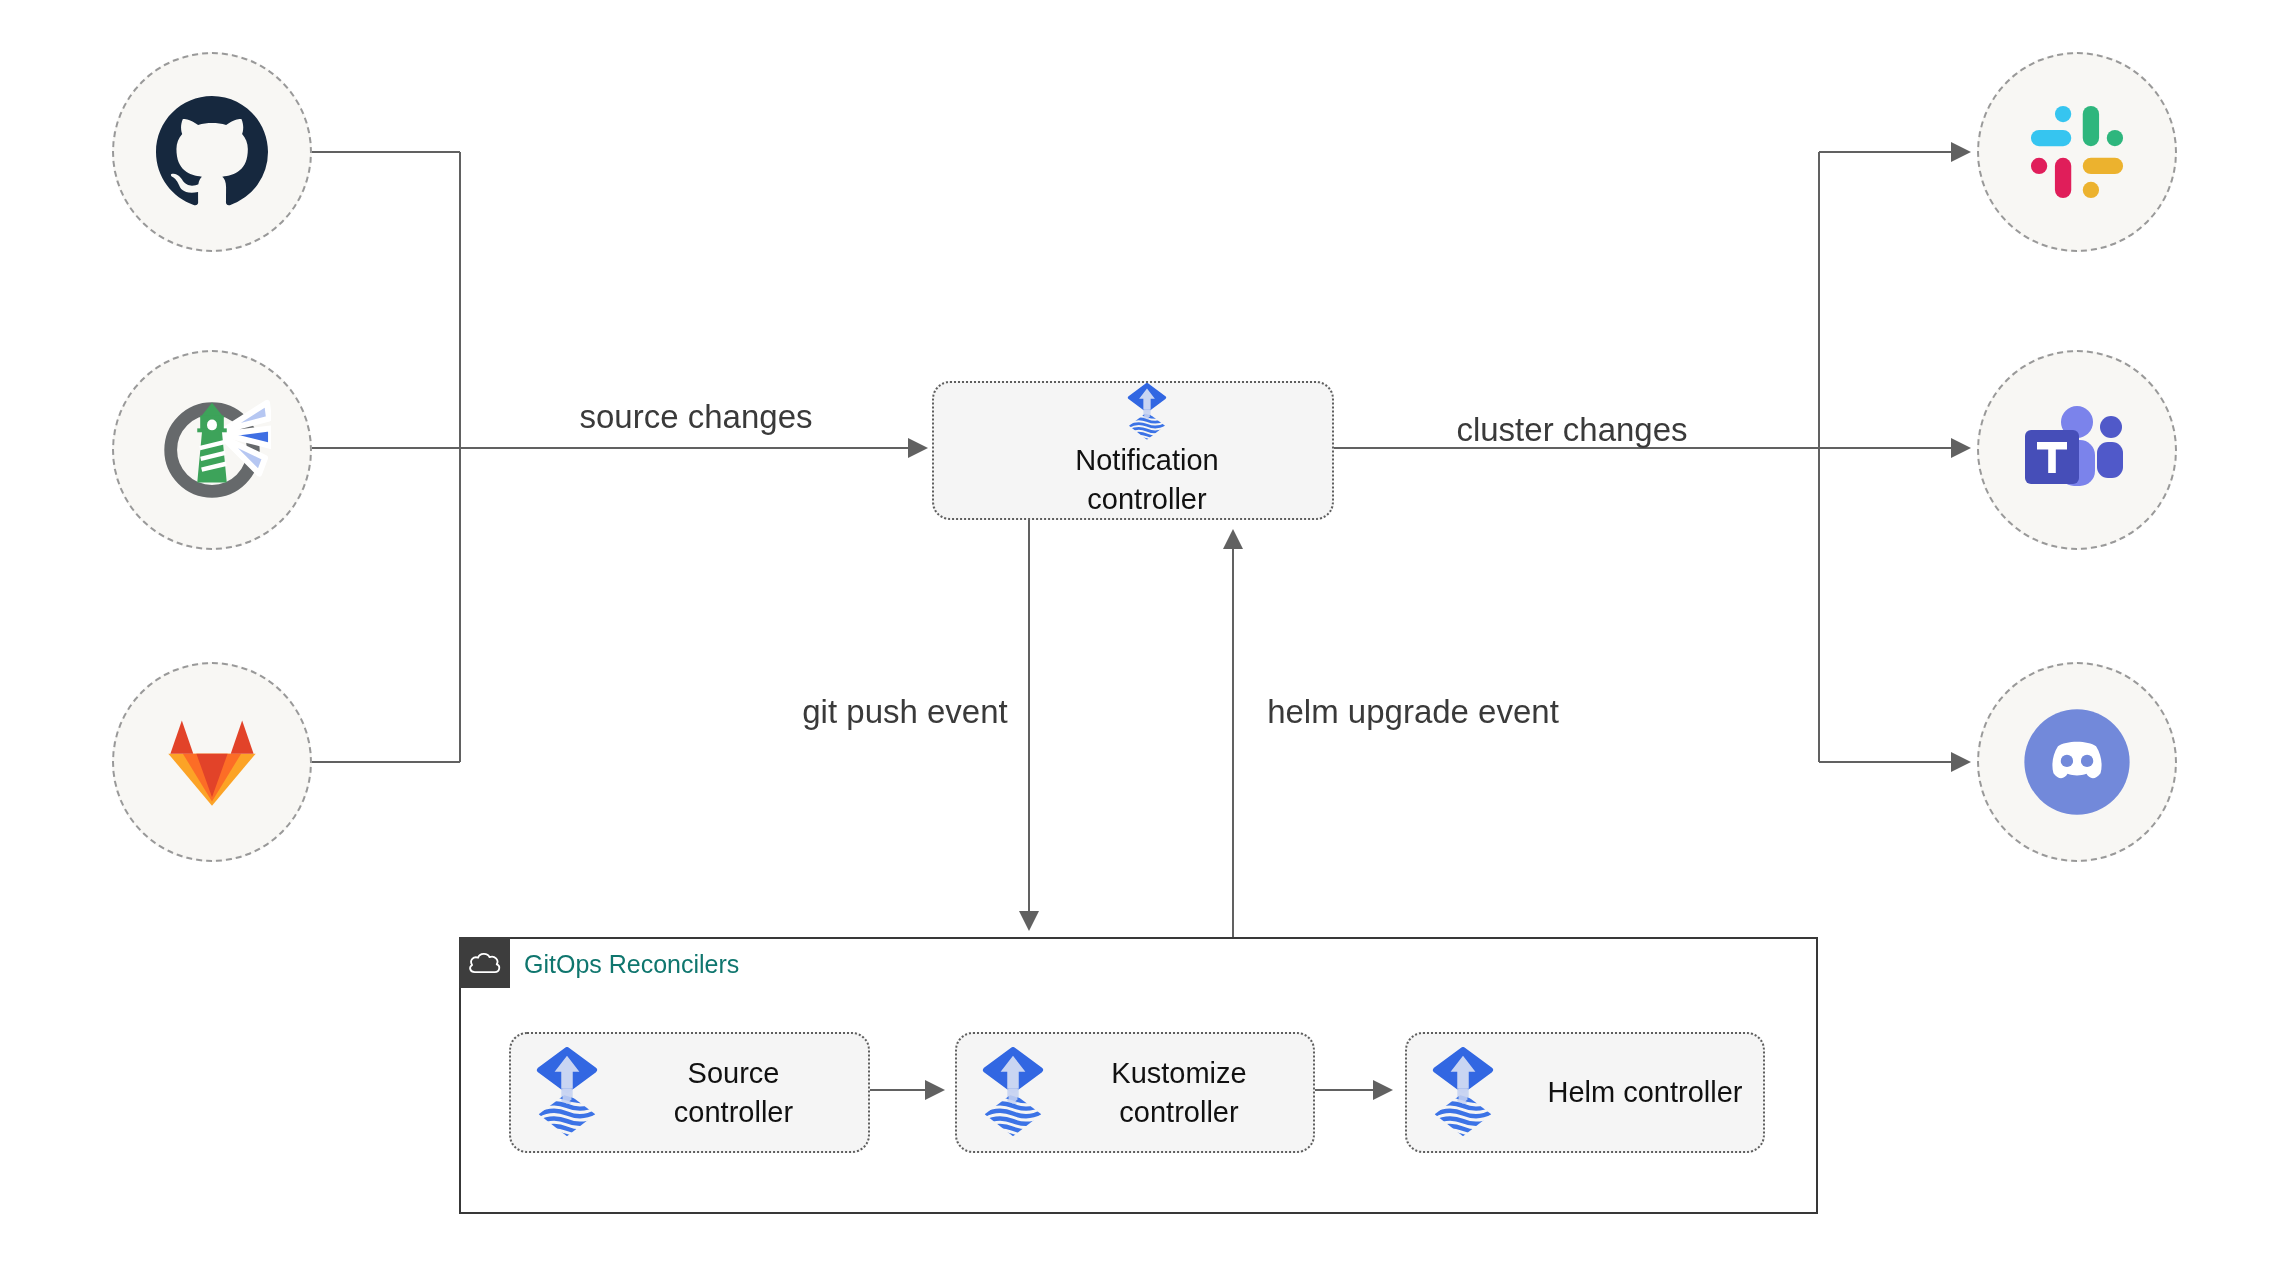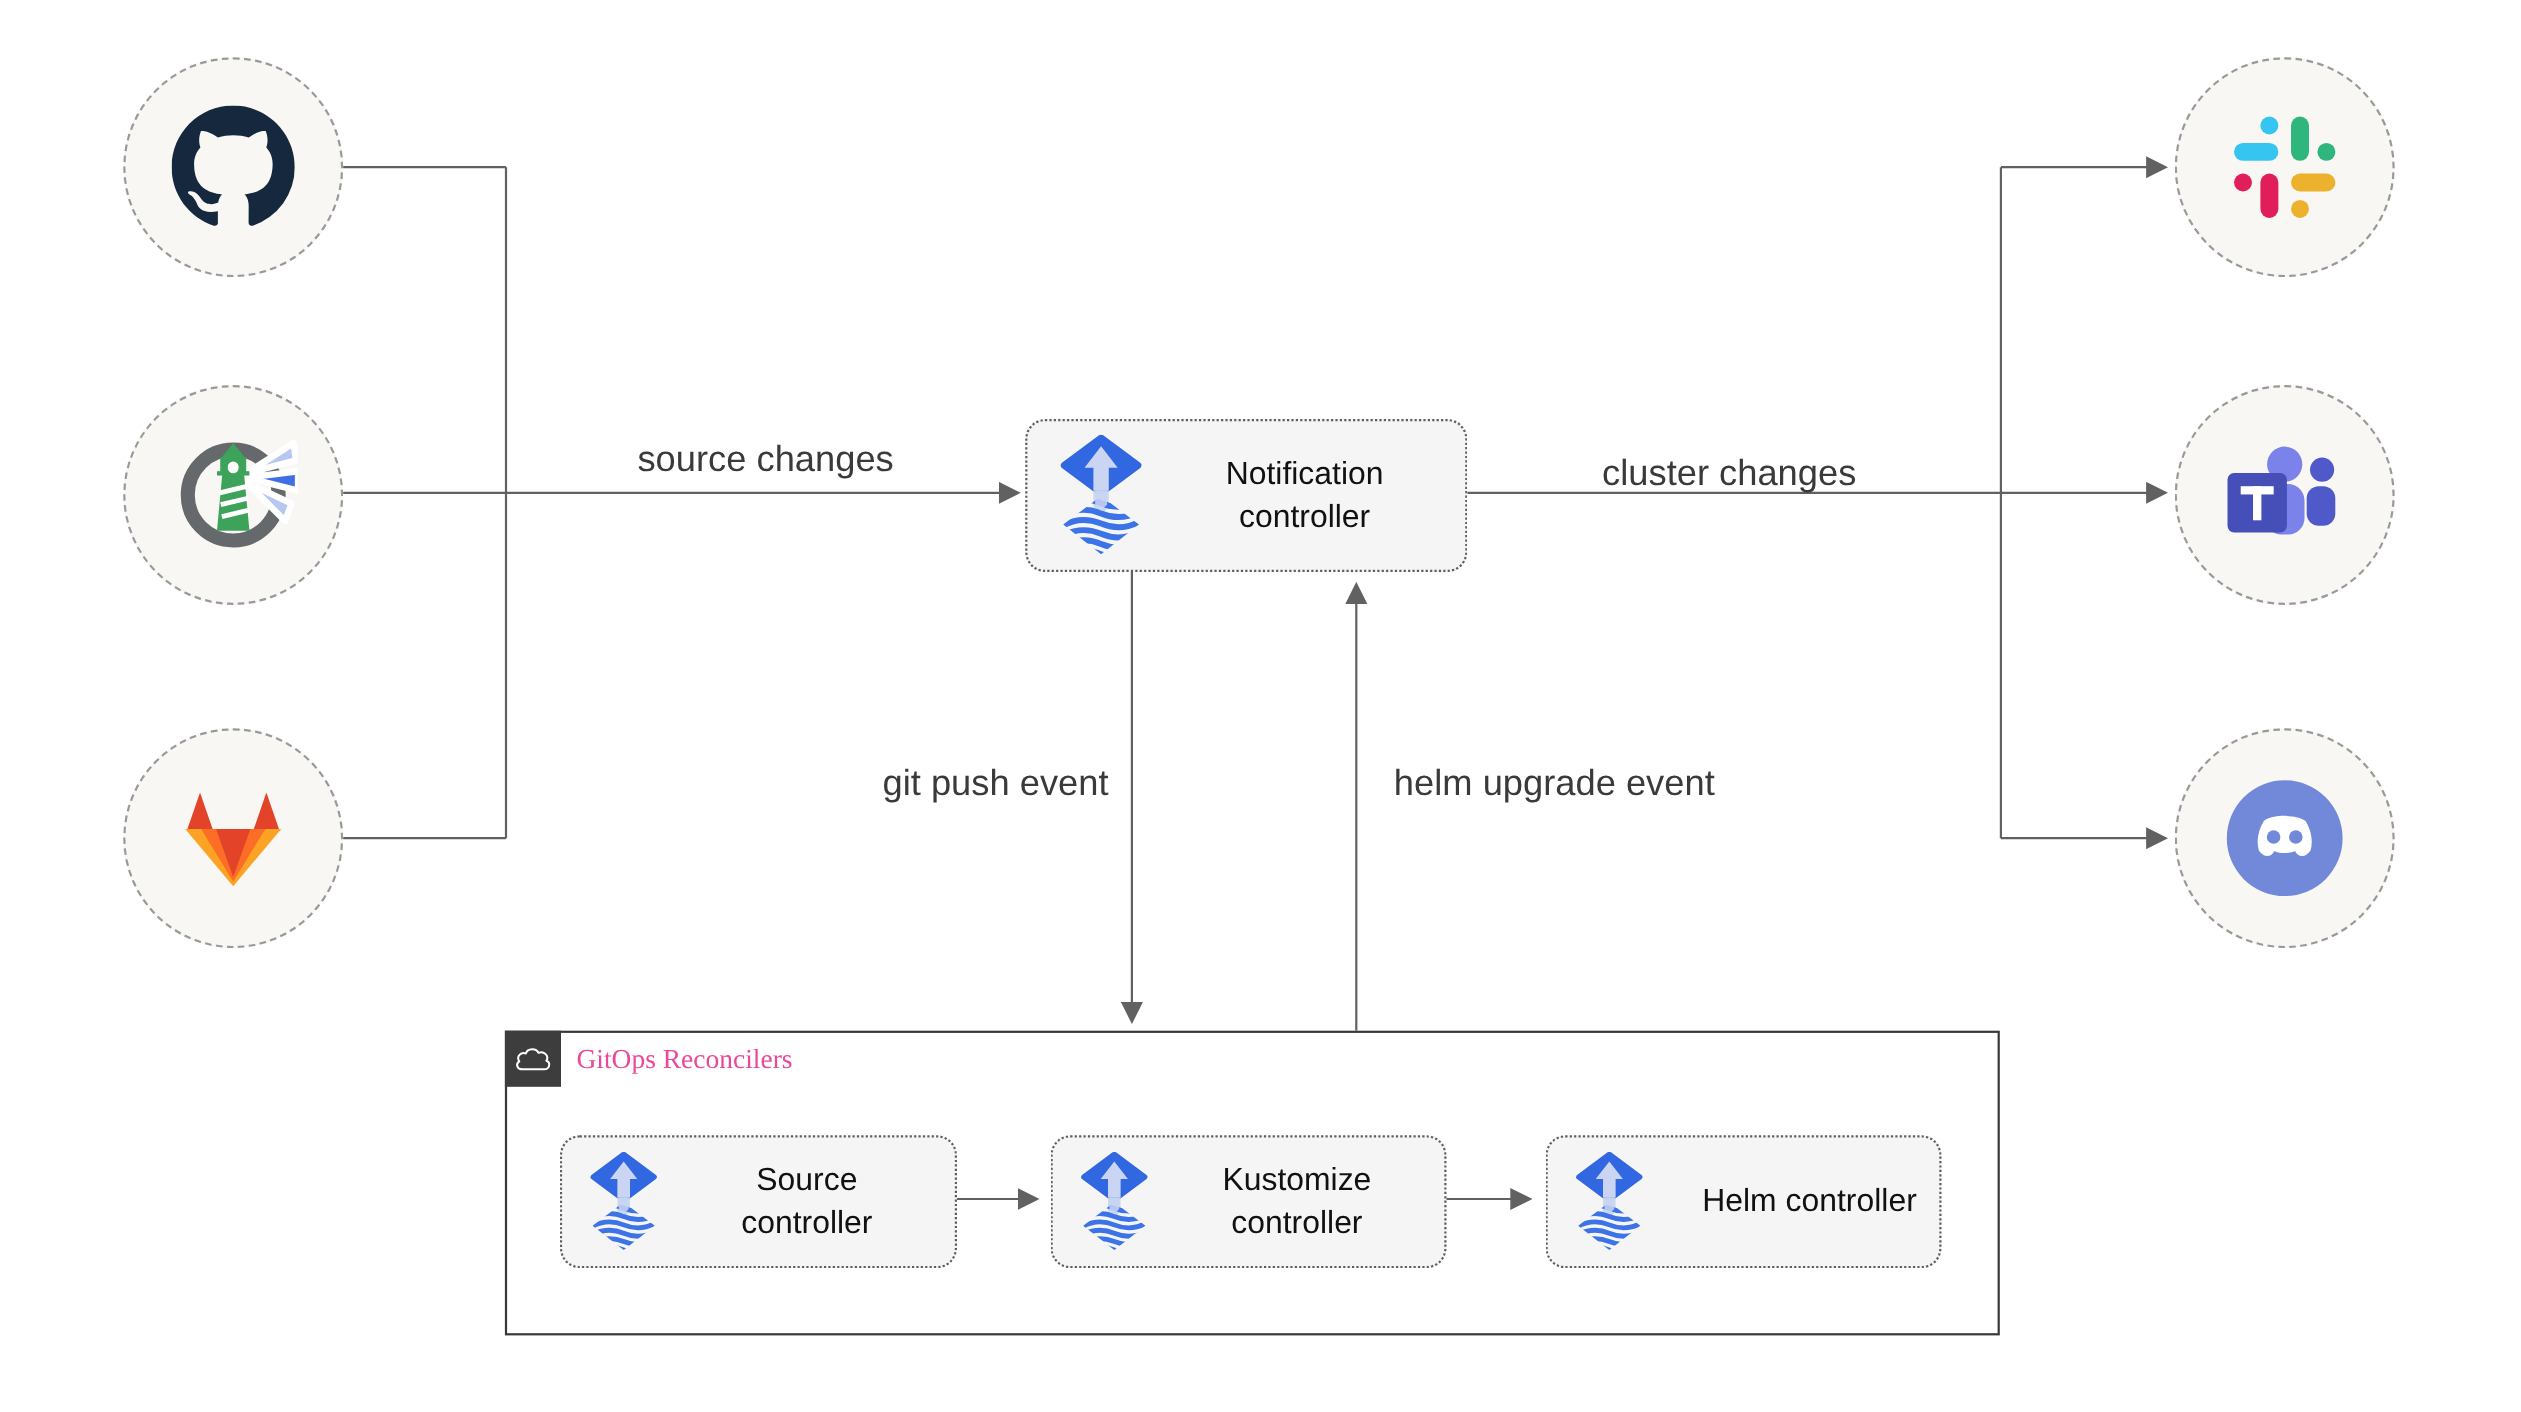--- a/index.html
+++ b/index.html
@@ -18,40 +18,40 @@
 
   .node {
     position:absolute; box-sizing:border-box; background:#f5f5f5;
     border:2px dotted #5e5e5e; border-radius:18px;
     display:flex; align-items:center; z-index:2;
   }
   .node .label {
     flex:1; text-align:center; font-size:29px; line-height:1.32; color:#111111;
     max-width:212px; margin:0 auto;
   }
-  #notification-node { left:932px; top:381px; width:402px; height:139px; padding-left:28px; }
+  #notification-node { left:932px; top:381px; width:402px; height:139px; padding-left:28px;flex-direction:column; }
   .small-node { top:93px; height:121px; padding-left:24px; }
   #source-node    { left:48px;  width:361px; }
   #kustomize-node { left:494px; width:360px; }
   #helm-node      { left:944px; width:360px;gap:32px; }
 
   .edge-label {
     position:absolute; transform:translate(-50%,-50%); white-space:nowrap;
     font-size:33px; color:#3a3a3a; z-index:6;
   }
 
   #gitops-container {
     position:absolute; left:459px; top:937px; width:1359px; height:277px;
     box-sizing:border-box; border:2px solid #383838; background:#ffffff; z-index:1;
   }
   #gitops-header {
     position:absolute; left:-2px; top:-2px; width:51px; height:51px;
     background:#3d3d3d; display:flex; align-items:center; justify-content:center;
   }
-  #gitops-label { position:absolute; left:63px; top:11px; font-size:25px; color:#ec4899;font-family:Liberation Serif, serif; }
+  #gitops-label { position:absolute; left:63px; top:11px; font-size:25px; color:#0f766e; }
 </style>
 </head>
 <body>
 
 <div id="canvas">
 
   <svg width="0" height="0" style="position:absolute" aria-hidden="true">
     <defs>
       <clipPath id="flux-wave-clip">
         <path d="M36 52 L68 76 L36 101 L4 76 Z"></path>

